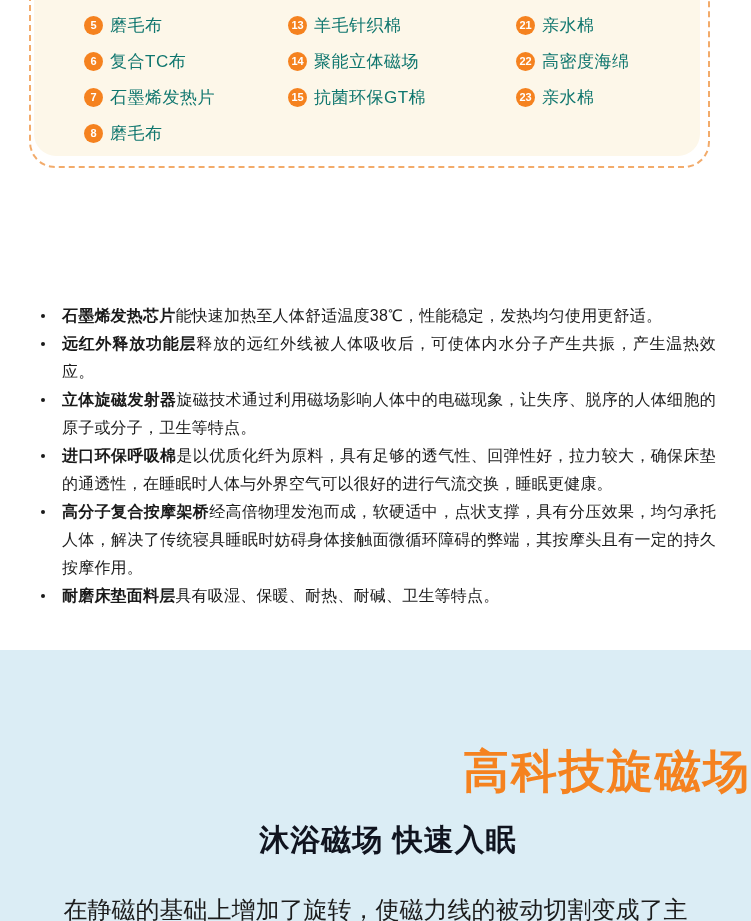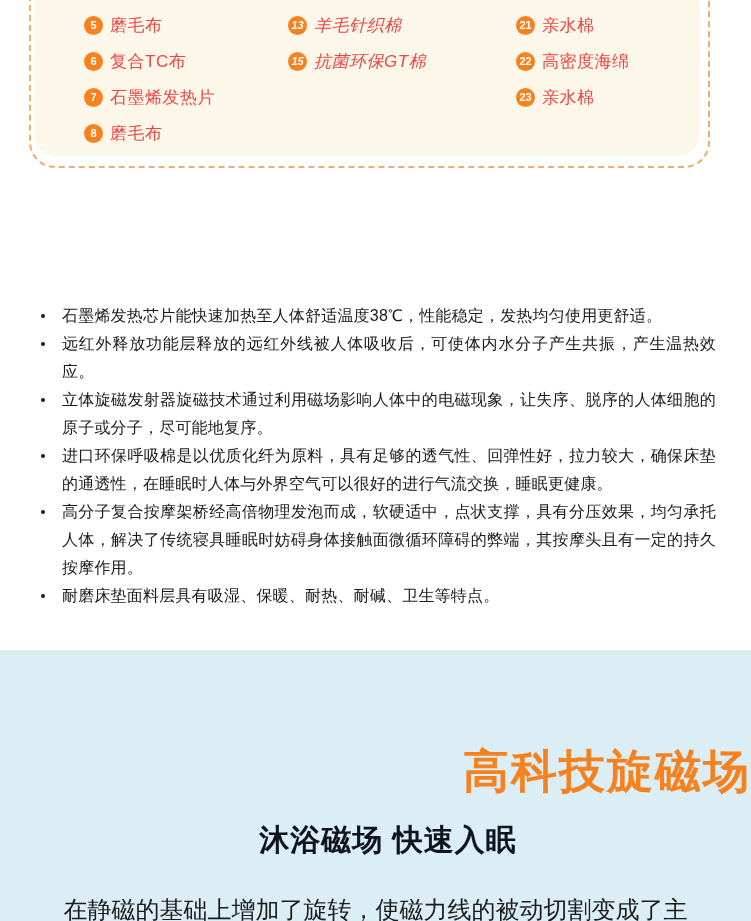--- a/index.html
+++ b/index.html
@@ -23,38 +23,38 @@
     position:absolute; left:34px; top:-44px;
     width:666px; height:200px;
     background:#fdf7e9;
     border-radius:22px;
   }
   .materials-col {
     position:absolute; top:7px;
     display:flex; flex-direction:column;
   }
   .col-1 { left:84px; }
-  .col-2 { left:288px;font-style:italic; }
+  .col-2 { left:288px; }
   .col-3 { left:516px; }
   .material-item {
     height:36px;
     display:flex; align-items:center;
   }
   .num-badge {
     width:19px; height:19px;
     border-radius:50%;
     background:#f5821f;
     color:#ffffff;
     font-size:11px; font-weight:700;
     display:flex; align-items:center; justify-content:center;
     flex:0 0 19px;
   }
   .material-label {
     margin-left:7px;
-    color:#ef4444;
+    color:#0f766e;
     font-size:17px;
     white-space:nowrap;
     letter-spacing:0.5px;
   }
 
   
   .feature-list {
     position:absolute; left:38px; top:302px;
     width:678px;
     list-style:none;
@@ -67,21 +67,21 @@
     color:#1a1a1a;
     letter-spacing:0.2px;
     text-align:justify;
   }
   .bullet-dot {
     position:absolute; left:3px; top:12px;
     width:4px; height:4px;
     border-radius:50%;
     background:#1a1a1a;
   }
-  .feature-term { font-weight:400; }
+  .feature-term { font-weight:700; }
 
   
   .magnet-section {
     position:absolute; left:0; top:650px;
     width:751px; height:271px;
     background:#dbedf5;
   }
   .magnet-title {
     position:absolute; left:0; top:746px;
     width:100%;
@@ -140,20 +140,24 @@
       <span class="material-label">磨毛布</span>
     </div>
   </div>
 
   <div class="materials-col col-2">
     <div class="material-item">
       <span class="num-badge">13</span>
       <span class="material-label">羊毛针织棉</span>
     </div>
     <div class="material-item">
+      <span class="num-badge">14</span>
+      <span class="material-label">聚能立体磁场</span>
+    </div>
+    <div class="material-item">
       <span class="num-badge">15</span>
       <span class="material-label">抗菌环保GT棉</span>
     </div>
   </div>
 
   <div class="materials-col col-3">
     <div class="material-item">
       <span class="num-badge">21</span>
       <span class="material-label">亲水棉</span>
     </div>
@@ -171,21 +175,21 @@
     <li class="feature-item">
       <span class="bullet-dot"></span>
       <span class="feature-term">石墨烯发热芯片</span><span class="feature-desc">能快速加热至人体舒适温度38℃，性能稳定，发热均匀使用更舒适。</span>
     </li>
     <li class="feature-item">
       <span class="bullet-dot"></span>
       <span class="feature-term">远红外释放功能层</span><span class="feature-desc">释放的远红外线被人体吸收后，可使体内水分子产生共振，产生温热效应。</span>
     </li>
     <li class="feature-item">
       <span class="bullet-dot"></span>
-      <span class="feature-term">立体旋磁发射器</span><span class="feature-desc">旋磁技术通过利用磁场影响人体中的电磁现象，让失序、脱序的人体细胞的原子或分子，尽可能地复序。</span>
+      <span class="feature-term">立体旋磁发射器</span><span class="feature-desc">旋磁技术通过利用磁场影响人体中的电磁现象，让失序、脱序的人体细胞的原子或分子，卫生等特点。</span>
     </li>
     <li class="feature-item">
       <span class="bullet-dot"></span>
       <span class="feature-term">进口环保呼吸棉</span><span class="feature-desc">是以优质化纤为原料，具有足够的透气性、回弹性好，拉力较大，确保床垫的通透性，在睡眠时人体与外界空气可以很好的进行气流交换，睡眠更健康。</span>
     </li>
     <li class="feature-item">
       <span class="bullet-dot"></span>
       <span class="feature-term">高分子复合按摩架桥</span><span class="feature-desc">经高倍物理发泡而成，软硬适中，点状支撑，具有分压效果，均匀承托人体，解决了传统寝具睡眠时妨碍身体接触面微循环障碍的弊端，其按摩头且有一定的持久按摩作用。</span>
     </li>
     <li class="feature-item">

